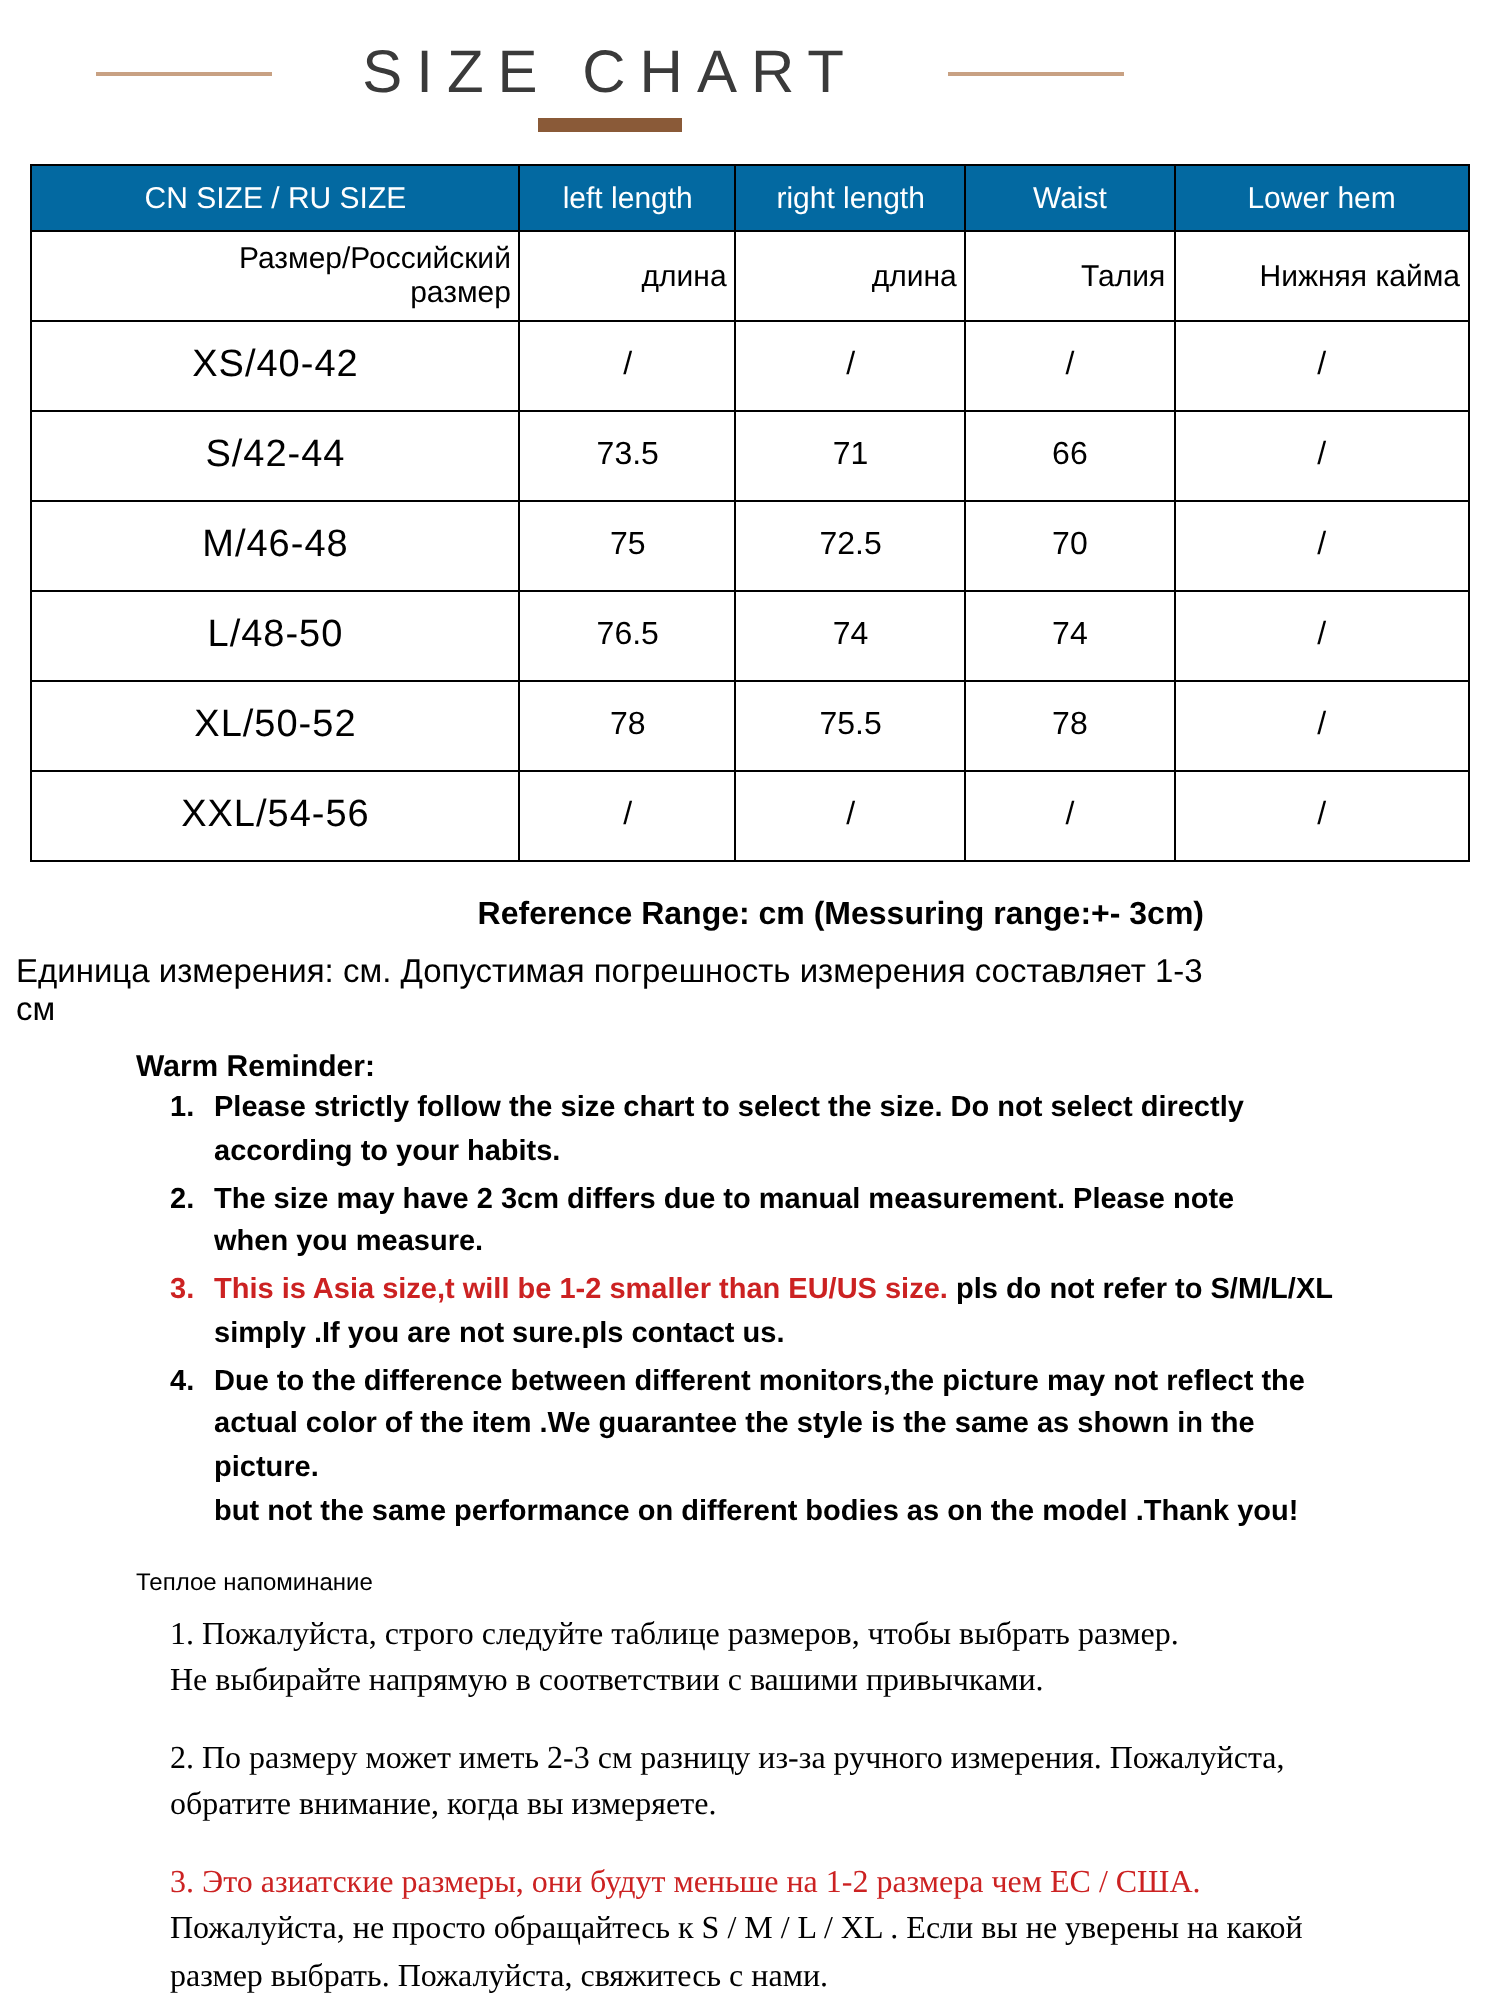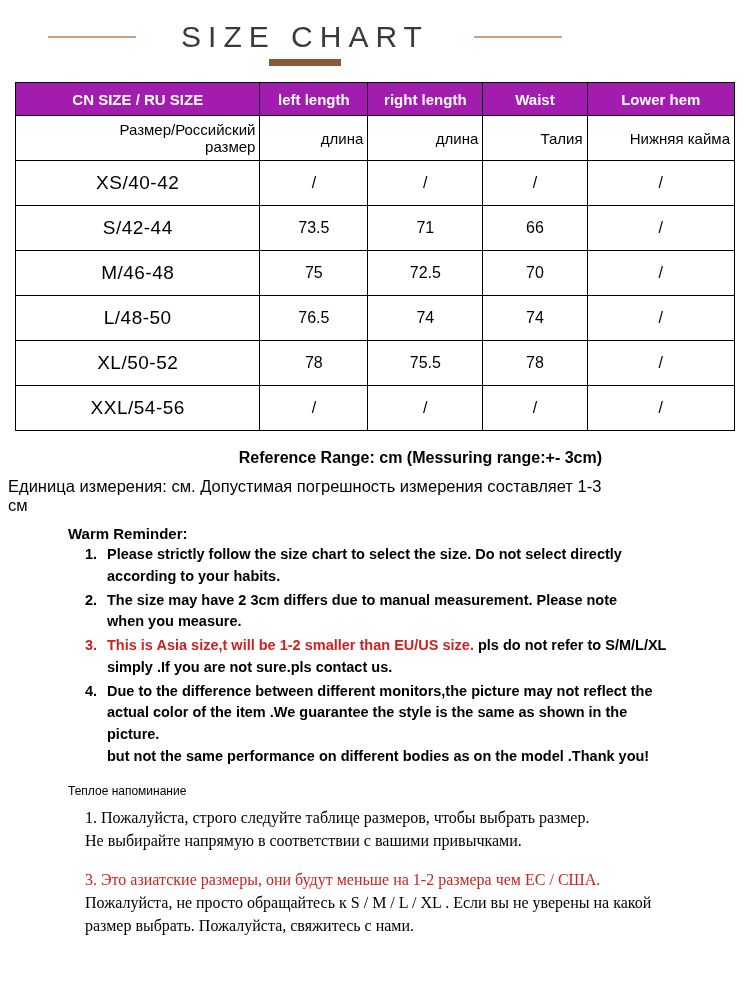--- a/index.html
+++ b/index.html
@@ -49,24 +49,24 @@
     text-align: center;
     vertical-align: middle;
     padding: 2px 4px;
   }
   .size-table col.c1 { width: 34%; }
   .size-table col.c2 { width: 15%; }
   .size-table col.c3 { width: 16%; }
   .size-table col.c4 { width: 14.5%; }
   .size-table col.c5 { width: 20.5%; }
   tr.head-en th {
-    background: #a21caf;
+    background: #0369a1;
     color: #fff;
     font-size: 15px;
-    font-weight: bold;
+    font-weight: normal;
     height: 33px;
   }
   tr.head-ru th {
     background: #fff;
     color: #000;
     font-size: 15px;
     font-weight: normal;
     height: 45px;
     text-align: right;
   }
@@ -229,20 +229,22 @@
         <span class="txt">Due to the difference between different monitors,the picture may not reflect the
 actual color of the item .We guarantee the style is the same as shown in the picture.
 but not the same performance on different bodies as on the model .Thank you!</span>
       </li>
     </ol>
 
     <p class="ru-label">Теплое напоминание</p>
     <div>
       <p class="ru-item">1. Пожалуйста, строго следуйте таблице размеров, чтобы выбрать размер.
 Не выбирайте напрямую в соответствии с вашими привычками.</p>
+      <p class="ru-item">2. По размеру может иметь 2-3 см разницу из-за ручного измерения. Пожалуйста,
+обратите внимание, когда вы измеряете.</p>
       <p class="ru-item"><span class="red">3. Это азиатские размеры, они будут меньше на 1-2 размера чем ЕС / США.</span><span>
 Пожалуйста, не просто обращайтесь к S / M / L / XL . Если вы не уверены на какой
 размер выбрать. Пожалуйста, свяжитесь с нами.</span></p>
 
     </div>
   </div>
 
 </div>
 
 </body></html>

